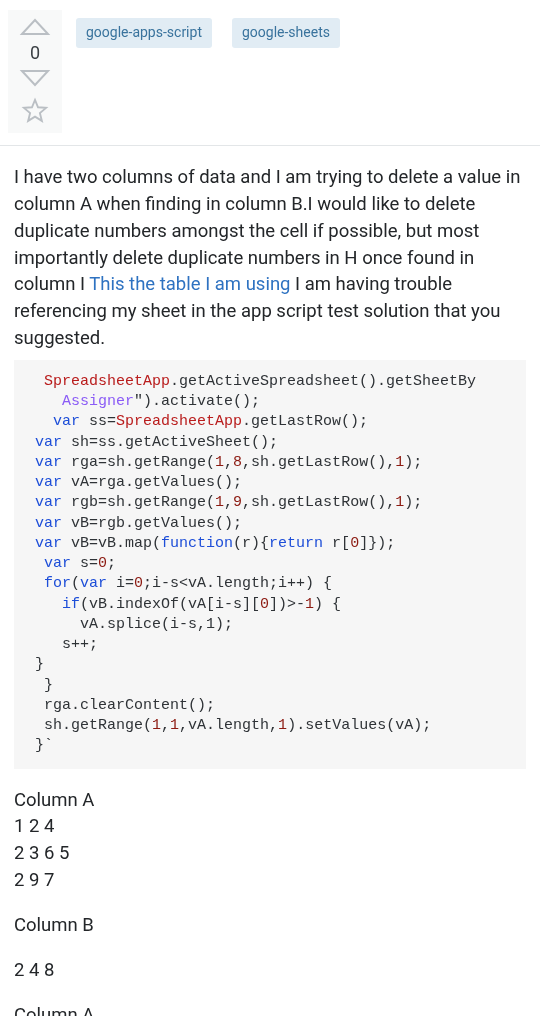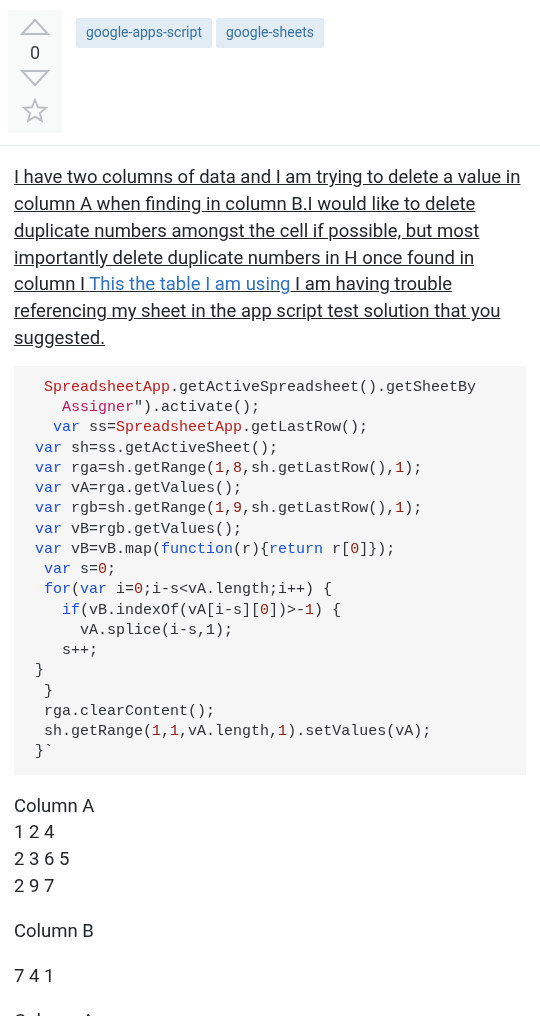--- a/index.html
+++ b/index.html
@@ -36,49 +36,49 @@
   }
   .star svg { display: block; margin-top: 6px; }
   .title-col { flex: 1; padding-top: 8px; }
   .q-title {
     color: #2e72c1;
     font-size: 22px;
     font-weight: 600;
     line-height: 1.35;
     margin-bottom: 10px;
   }
-  .tags { display: flex; gap: 4px; flex-wrap: wrap; }
+  .tags { display: flex; gap: 20px; flex-wrap: wrap; }
   .tag {
     background: #e1ecf4;
     color: #39739d;
     font-size: 14px;
     padding: 5px 10px;
     border-radius: 3px;
   }
   .body {
     padding: 18px 14px 20px 14px;
     font-size: 18.5px;
     line-height: 1.45;
     color: #232629;
   }
-  .body-para { margin-bottom: 14px; text-decoration: underline; }
+  .body-para { margin-bottom: 8px; }
   .inline-link { color: #2e72c1; }
   pre.code {
     background: #f6f6f6;
     padding: 12px 12px;
     font-family: "SFMono-Regular", Consolas, "Liberation Mono", Menlo, monospace;
     font-size: 15px;
     line-height: 1.35;
     color: #2f3337;
     overflow: hidden;
     margin: 8px 0 18px 0;
     white-space: pre;
   }
   .tok-type { color: #b91c1c; }
-  .tok-str  { color: #be185d; }
+  .tok-str  { color: #8b5cf6; }
   .tok-kw   { color: #1d4ed8; }
   .tok-num  { color: #8c1a11; }
   .col-data { font-size: 18.5px; line-height: 1.45; }
   .col-data p { margin-bottom: 18px; }
 </style>
 </head>
 <body>
 
 <div class="header-row">
   <div class="vote-col">
@@ -126,17 +126,17 @@
 <span>    s++;</span>
 <span> }</span>
 <span>  }</span>
 <span>  rga.clearContent();</span>
 <span>  sh.getRange(</span><span class="tok-num">1</span><span>,</span><span class="tok-num">1</span><span>,vA.length,</span><span class="tok-num">1</span><span>).setValues(vA);</span>
 <span> }`</span></pre>
 
   <div class="col-data">
     <p><span>Column A</span><br><span>1 2 4</span><br><span>2 3 6 5</span><br><span>2 9 7</span></p>
     <p>Column B</p>
-    <p>7 4 1</p>
+    <p>2 4 8</p>
     <p>Column A</p>
 
   </div>
 </div>
 
 </body></html>

